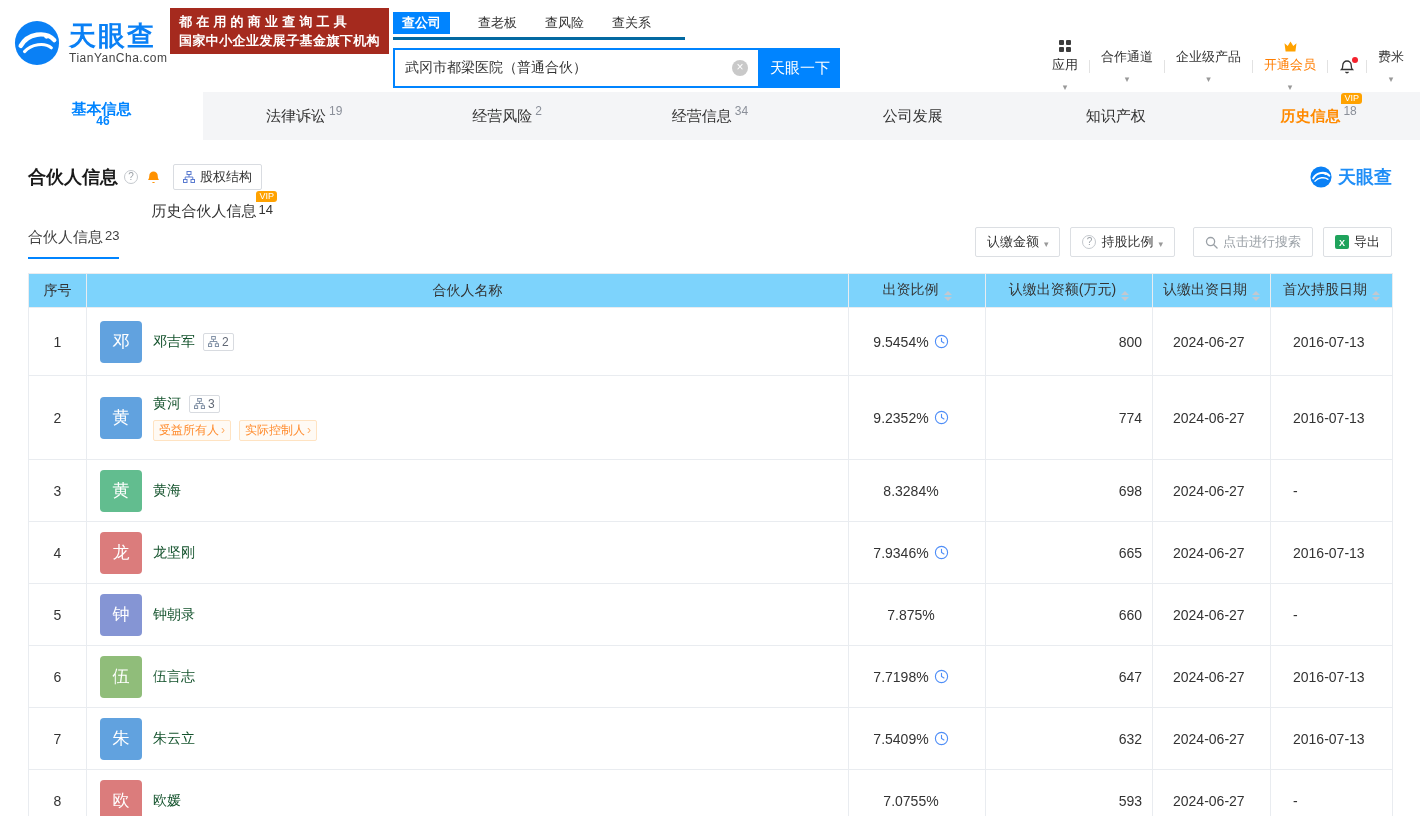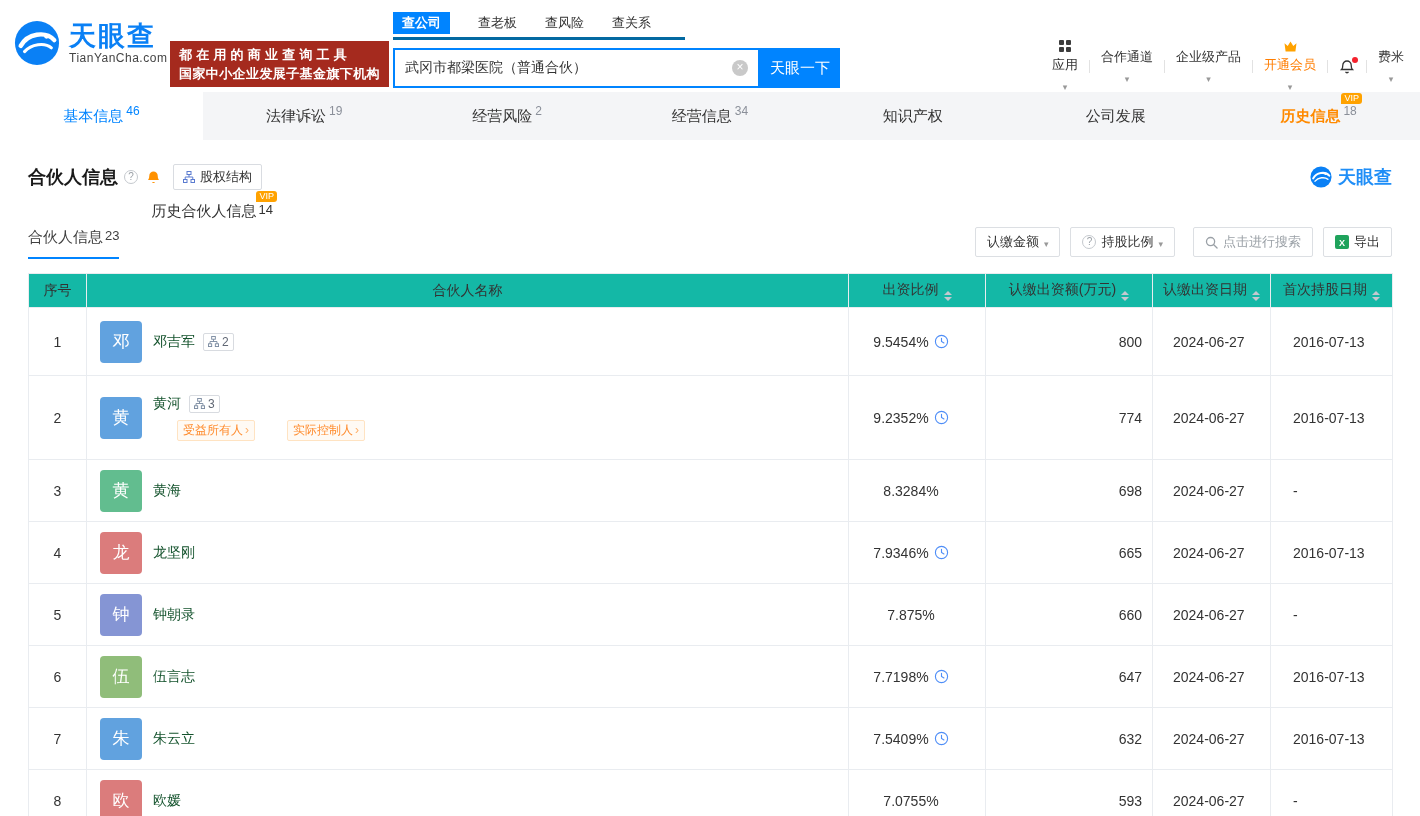--- a/index.html
+++ b/index.html
@@ -4,21 +4,21 @@
 <style>
 *{margin:0;padding:0;box-sizing:border-box;}
 body{width:1420px;height:816px;overflow:hidden;background:#fff;color:#333;font-family:"Liberation Sans","DejaVu Sans",sans-serif;}
 button{font-family:inherit;cursor:pointer;}
 i{font-style:normal;}
 
 .topbar{position:relative;height:92px;background:#fff;}
 .logo{position:absolute;left:14px;top:20px;display:flex;align-items:center;gap:9px;cursor:pointer;}
 .logo-cn{font-size:27px;font-weight:bold;color:#0a80f5;line-height:30px;letter-spacing:2px;}
 .logo-en{font-size:12px;color:#444;letter-spacing:.5px;}
-.slogan{position:absolute;left:170px;top:41px;background:#a52a1e;color:#fff;font-weight:bold;font-size:13px;padding:4px 9px;line-height:19px;}
+.slogan{position:absolute;left:170px;top:8px;background:#a52a1e;color:#fff;font-weight:bold;font-size:13px;padding:4px 9px;line-height:19px;}
 .slogan .l1{letter-spacing:4.2px;}
 .slogan .l2{letter-spacing:.4px;}
 .search-area{position:absolute;left:393px;top:12px;}
 .search-tabs{display:flex;align-items:center;gap:28px;border-bottom:3px solid #0369a1;padding:0 34px 3px 0;width:max-content;}
 .search-tab{font-size:13px;color:#333;cursor:pointer;}
 .search-tab.active{background:#0084ff;color:#fff;padding:2px 9px;font-weight:bold;}
 .search-row{display:flex;margin-top:8px;}
 .search-box{display:flex;align-items:center;width:367px;height:40px;border:2px solid #0084ff;background:#fff;padding:0 10px;}
 .search-box input{flex:1;border:none;outline:none;font-size:14px;color:#333;background:transparent;font-family:inherit;}
 .clear-icon{width:16px;height:16px;border-radius:50%;background:#c9c9c9;color:#fff;font-size:12px;line-height:15px;text-align:center;cursor:pointer;flex:none;}
@@ -28,21 +28,21 @@
 .nav-item{display:flex;align-items:center;gap:4px;cursor:pointer;white-space:nowrap;flex-direction:column;}
 .nav-sep{width:1px;height:13px;background:#e2e2e2;margin:0 11px;}
 .caret::after{content:"▾";font-size:9px;color:#999;}
 .member{color:#ff7d00;}
 .bell-wrap{position:relative;}
 .red-dot{position:absolute;top:-2px;right:-3px;width:6px;height:6px;border-radius:50%;background:#f5222d;}
 
 .main-tabs{display:flex;height:48px;background:#f4f5f7;}
 .main-tab{flex:1;display:flex;align-items:center;justify-content:center;font-size:15px;color:#333;cursor:pointer;}
 .mt-count{font-size:12px;color:#8a8f99;position:relative;top:-5px;margin-left:3px;}
-.main-tab.active{background:#fff;color:#0084ff;font-weight:normal;}
+.main-tab.active{background:#fff;color:#0084ff;font-weight:bold;flex-direction:column;}
 .main-tab.active .mt-count{color:#0084ff;}
 .main-tab.vip .mt-label{color:#ff8a00;font-weight:bold;}
 .vip-badge{position:absolute;top:-11px;left:-2px;background:#ffa200;color:#fff;font-size:9px;line-height:11px;padding:0 3px;border-radius:3px 3px 3px 0;font-weight:normal;}
 
 .section-head{display:flex;align-items:center;margin:24px 28px 0;}
 .section-title{font-size:18px;font-weight:bold;color:#1a1a1a;}
 .q-icon{width:14px;height:14px;border:1px solid #c5c9ce;border-radius:50%;color:#9aa0a6;font-size:10px;line-height:12px;text-align:center;margin-left:6px;flex:none;cursor:pointer;}
 .q-icon::after{content:"?";}
 .head-bell{margin-left:8px;display:flex;cursor:pointer;}
 .equity-btn{display:flex;align-items:center;gap:5px;height:26px;border:1px solid #d9dce1;background:#fff;padding:0 9px;font-size:13px;color:#333;margin-left:12px;border-radius:2px;}
@@ -54,33 +54,33 @@
 .subtab{font-size:15px;color:#333;margin-right:32px;padding-bottom:12px;cursor:pointer;position:relative;}
 .st-count{font-size:13px;position:relative;top:-2px;margin-left:2px;}
 .subtab.active{color:#404040;margin-top:26px;}
 .subtab.active::after{content:"";position:absolute;left:0;right:0;bottom:0;height:2px;background:#0084ff;}
 .controls{margin-left:auto;display:flex;gap:10px;padding-bottom:2px;}
 .ctrl-btn{display:flex;align-items:center;gap:5px;height:30px;border:1px solid #dcdfe3;background:#fff;padding:0 11px;font-size:13px;color:#333;border-radius:2px;}
 .ctrl-btn .q-icon{margin-left:0;}
 .ctrl-search{color:#9aa0a6;margin-left:8px;}
 
 .partners-table{width:1364px;margin:14px 28px 0;border-collapse:collapse;table-layout:fixed;}
-.partners-table th{background:#14b8a6;height:34px;font-weight:normal;font-size:14px;color:#333;border:1px solid #e9ecf0;text-align:center;}
+.partners-table th{background:#7dd3fc;height:34px;font-weight:normal;font-size:14px;color:#333;border:1px solid #e9ecf0;text-align:center;}
 .partners-table td{border:1px solid #e9ecf0;font-size:14px;color:#333;background:#fff;height:62px;}
 tr.h68 td{height:68px;}
 tr.h84 td{height:84px;}
 .td-index{text-align:center;}
 .name-wrap{display:flex;align-items:center;gap:11px;padding-left:13px;}
 .avatar{width:42px;height:42px;border-radius:4px;color:#fff;font-size:17px;display:flex;align-items:center;justify-content:center;flex:none;}
 .name-line{display:flex;align-items:center;gap:8px;}
 .p-name{color:#14532d;font-size:14px;cursor:pointer;text-decoration:none;}
 .graph-badge{display:inline-flex;align-items:center;gap:3px;border:1px solid #d8dbe0;border-radius:2px;padding:1px 4px;background:#fff;cursor:pointer;}
 .gb-num{font-size:12px;color:#606774;}
 .tag-line{display:flex;gap:8px;margin-top:7px;}
-.tag{display:inline-flex;align-items:center;gap:2px;font-size:12px;color:#ff8b2d;background:#fffaf4;border:1px solid #ffe3c2;padding:1px 5px;border-radius:2px;cursor:pointer;margin-left:24px;}
+.tag{display:inline-flex;align-items:center;gap:2px;font-size:12px;color:#ff8b2d;background:#fffaf4;border:1px solid #ffe3c2;padding:1px 5px;border-radius:2px;cursor:pointer;}
 .tag-arrow::after{content:"›";color:#ffb06a;}
 .td-ratio{text-align:center;padding-right:12px;}
 .ratio-wrap{display:inline-flex;align-items:center;gap:5px;}
 .td-amount{text-align:right;padding-right:10px;}
 .td-date{padding-left:20px;}
 .td-date2{padding-left:22px;}
 .sorter{display:inline-flex;flex-direction:column;gap:2px;margin-left:5px;vertical-align:-1px;}
 .sorter i{display:block;width:0;height:0;border-left:4px solid transparent;border-right:4px solid transparent;}
 .s-up{border-bottom:4px solid #c3c8cf;}
 .s-down{border-top:4px solid #c3c8cf;}
@@ -178,24 +178,24 @@
     </div>
     <div class="main-tab">
       <span class="mt-label">经营风险</span>
       <span class="mt-count">2</span>
     </div>
     <div class="main-tab">
       <span class="mt-label">经营信息</span>
       <span class="mt-count">34</span>
     </div>
     <div class="main-tab">
+      <span class="mt-label">公司发展</span>
+    </div>
+    <div class="main-tab">
       <span class="mt-label">知识产权</span>
-    </div>
-    <div class="main-tab">
-      <span class="mt-label">公司发展</span>
     </div>
     <div class="main-tab vip">
       <span class="mt-label">历史信息</span>
       <span class="mt-count">18<i class="vip-badge">VIP</i></span>
     </div>
   </nav>
 
 <main>
   <div class="section-head">
     <h2 class="section-title">合伙人信息</h2>

